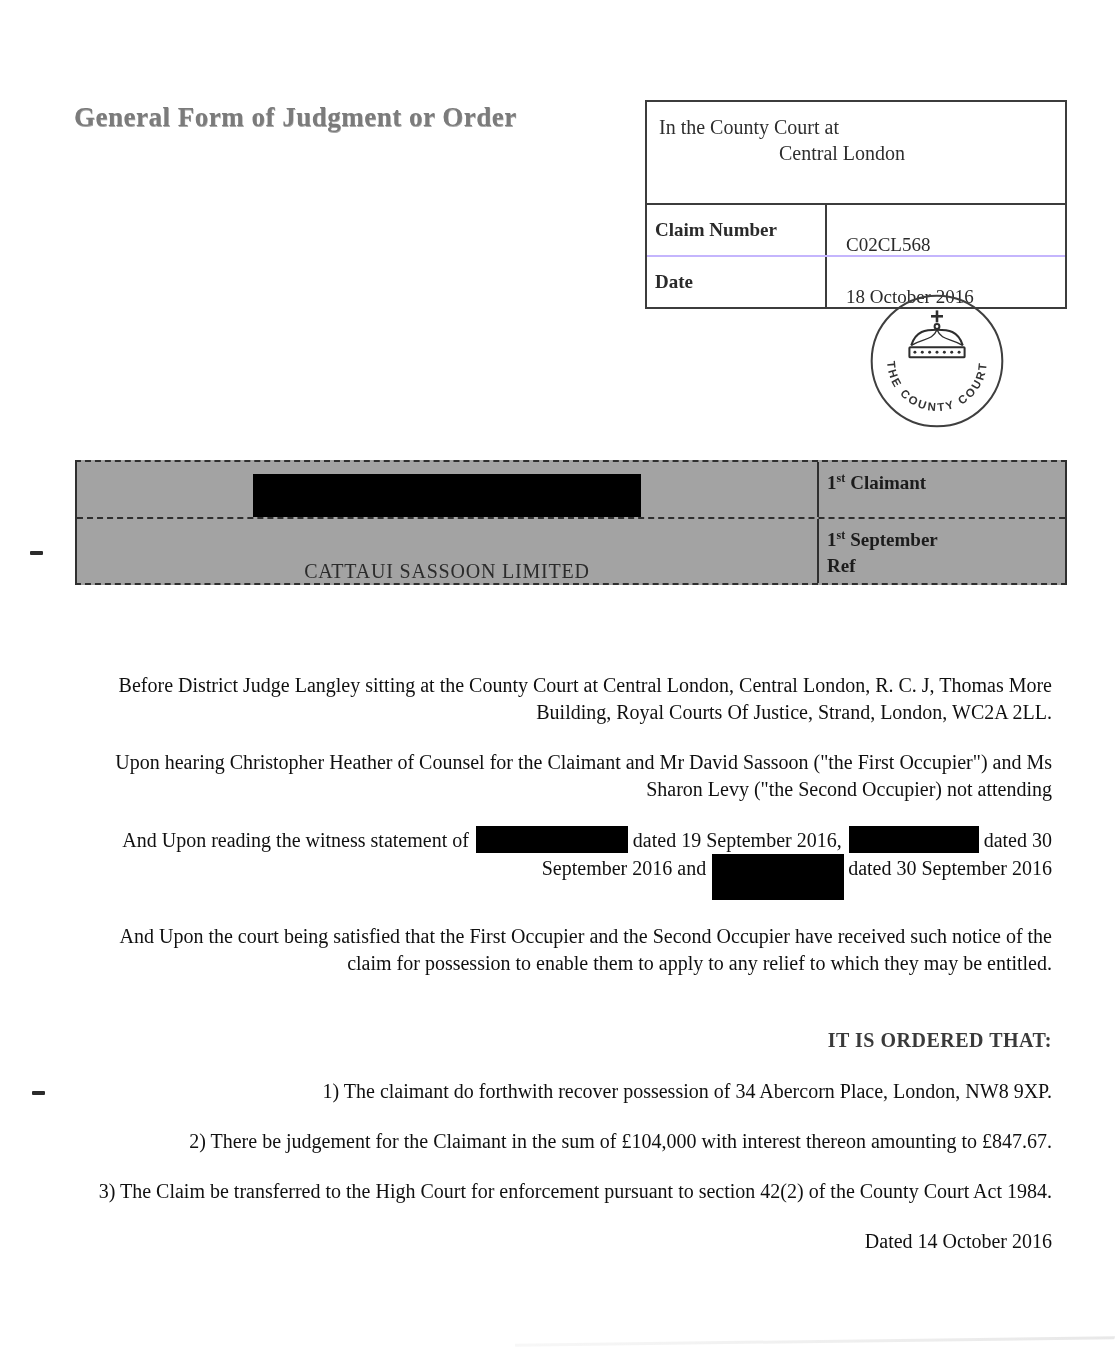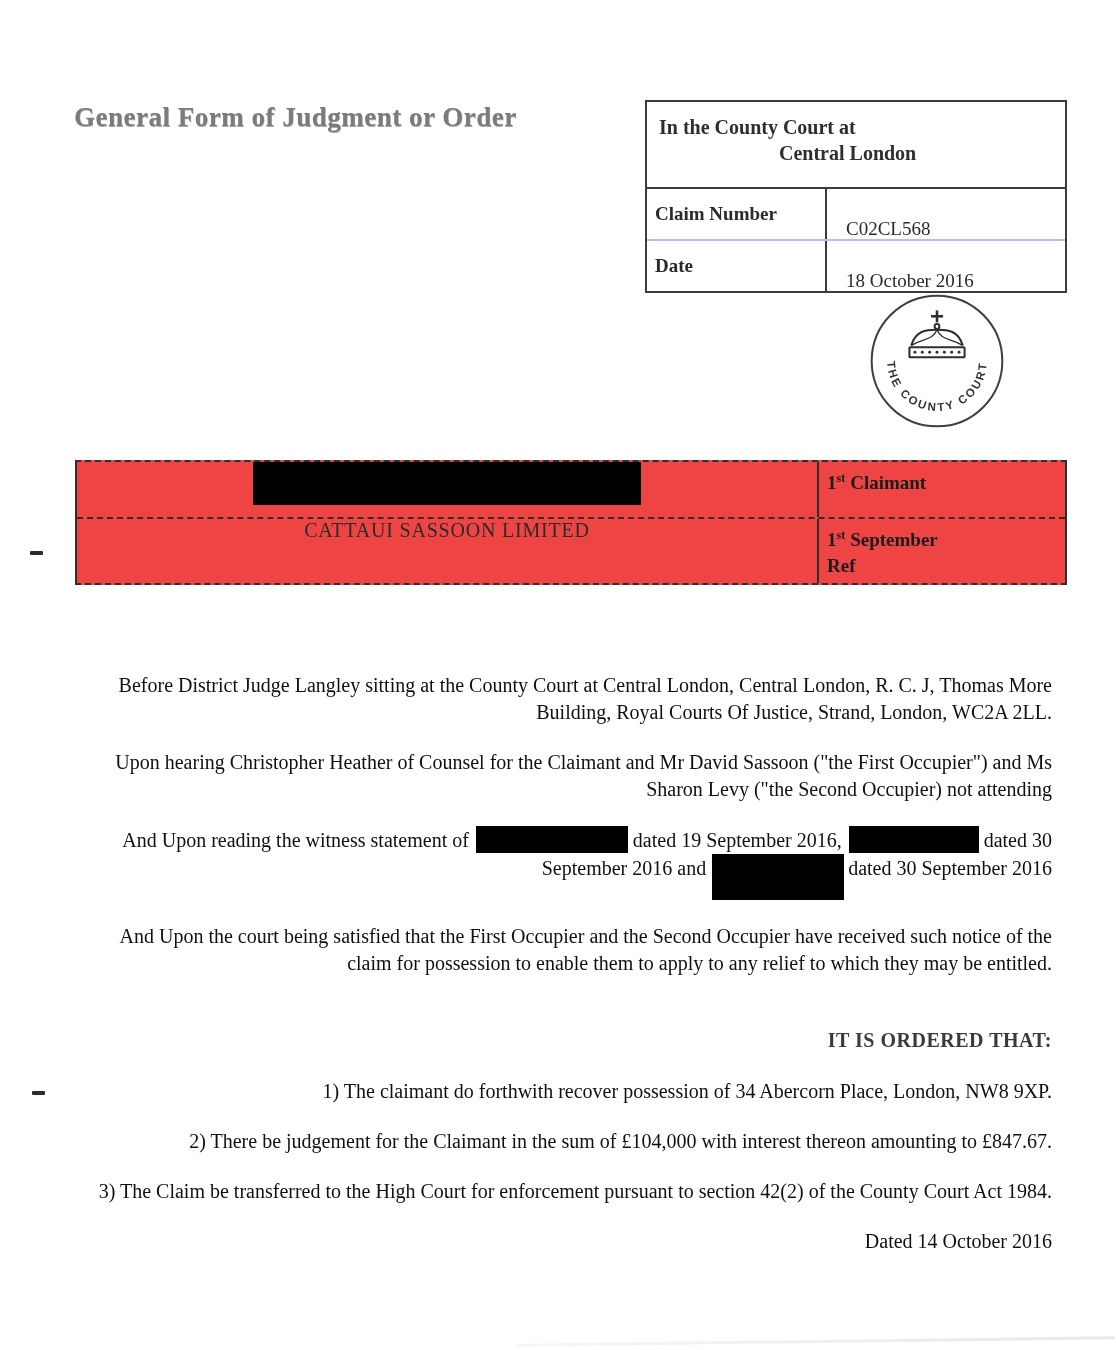--- a/index.html
+++ b/index.html
@@ -29,24 +29,24 @@
   
   .court-box {
     position: absolute;
     left: 645px;
     top: 100px;
     width: 418px;
     border: 2px solid #3c3c3c;
     background: #fff;
   }
   .court-header {
-    height: 87px;
+    height: 103px;
     border-bottom: 2px solid #3c3c3c;
     padding: 14px 10px 0 12px;
-    font-weight: bold;
+    font-weight: normal;
     font-size: 20px;
     color: #2e2e2e;
     box-sizing: border-box;
   }
   .court-line2 { padding-left: 120px; margin-top: 3px; }
   .court-row {
     display: flex;
     align-items: center;
     height: 50px;
     font-size: 19px;
@@ -69,29 +69,29 @@
 
   
   .parties {
     position: absolute;
     left: 75px;
     top: 460px;
     width: 988px;
     border: 2px solid #2f2f2f;
     border-top-style: dashed;
     border-bottom-style: dashed;
-    background: #ef4444;
+    background: #a3a3a3;
   }
   .party-row { display: flex; }
   .party-row + .party-row { border-top: 2px dashed #2f2f2f; }
   .party-name-cell {
     width: 742px;
     min-height: 55px;
     display: flex;
-    align-items: flex-start;
+    align-items: flex-end;
     justify-content: center;
     border-right: 2px solid #2f2f2f;
     box-sizing: border-box;
   }
   .party-role-cell {
     flex: 1;
     padding: 3px 6px 4px 8px;
     font-weight: bold;
     font-size: 19px;
     color: #1c1c1c;

